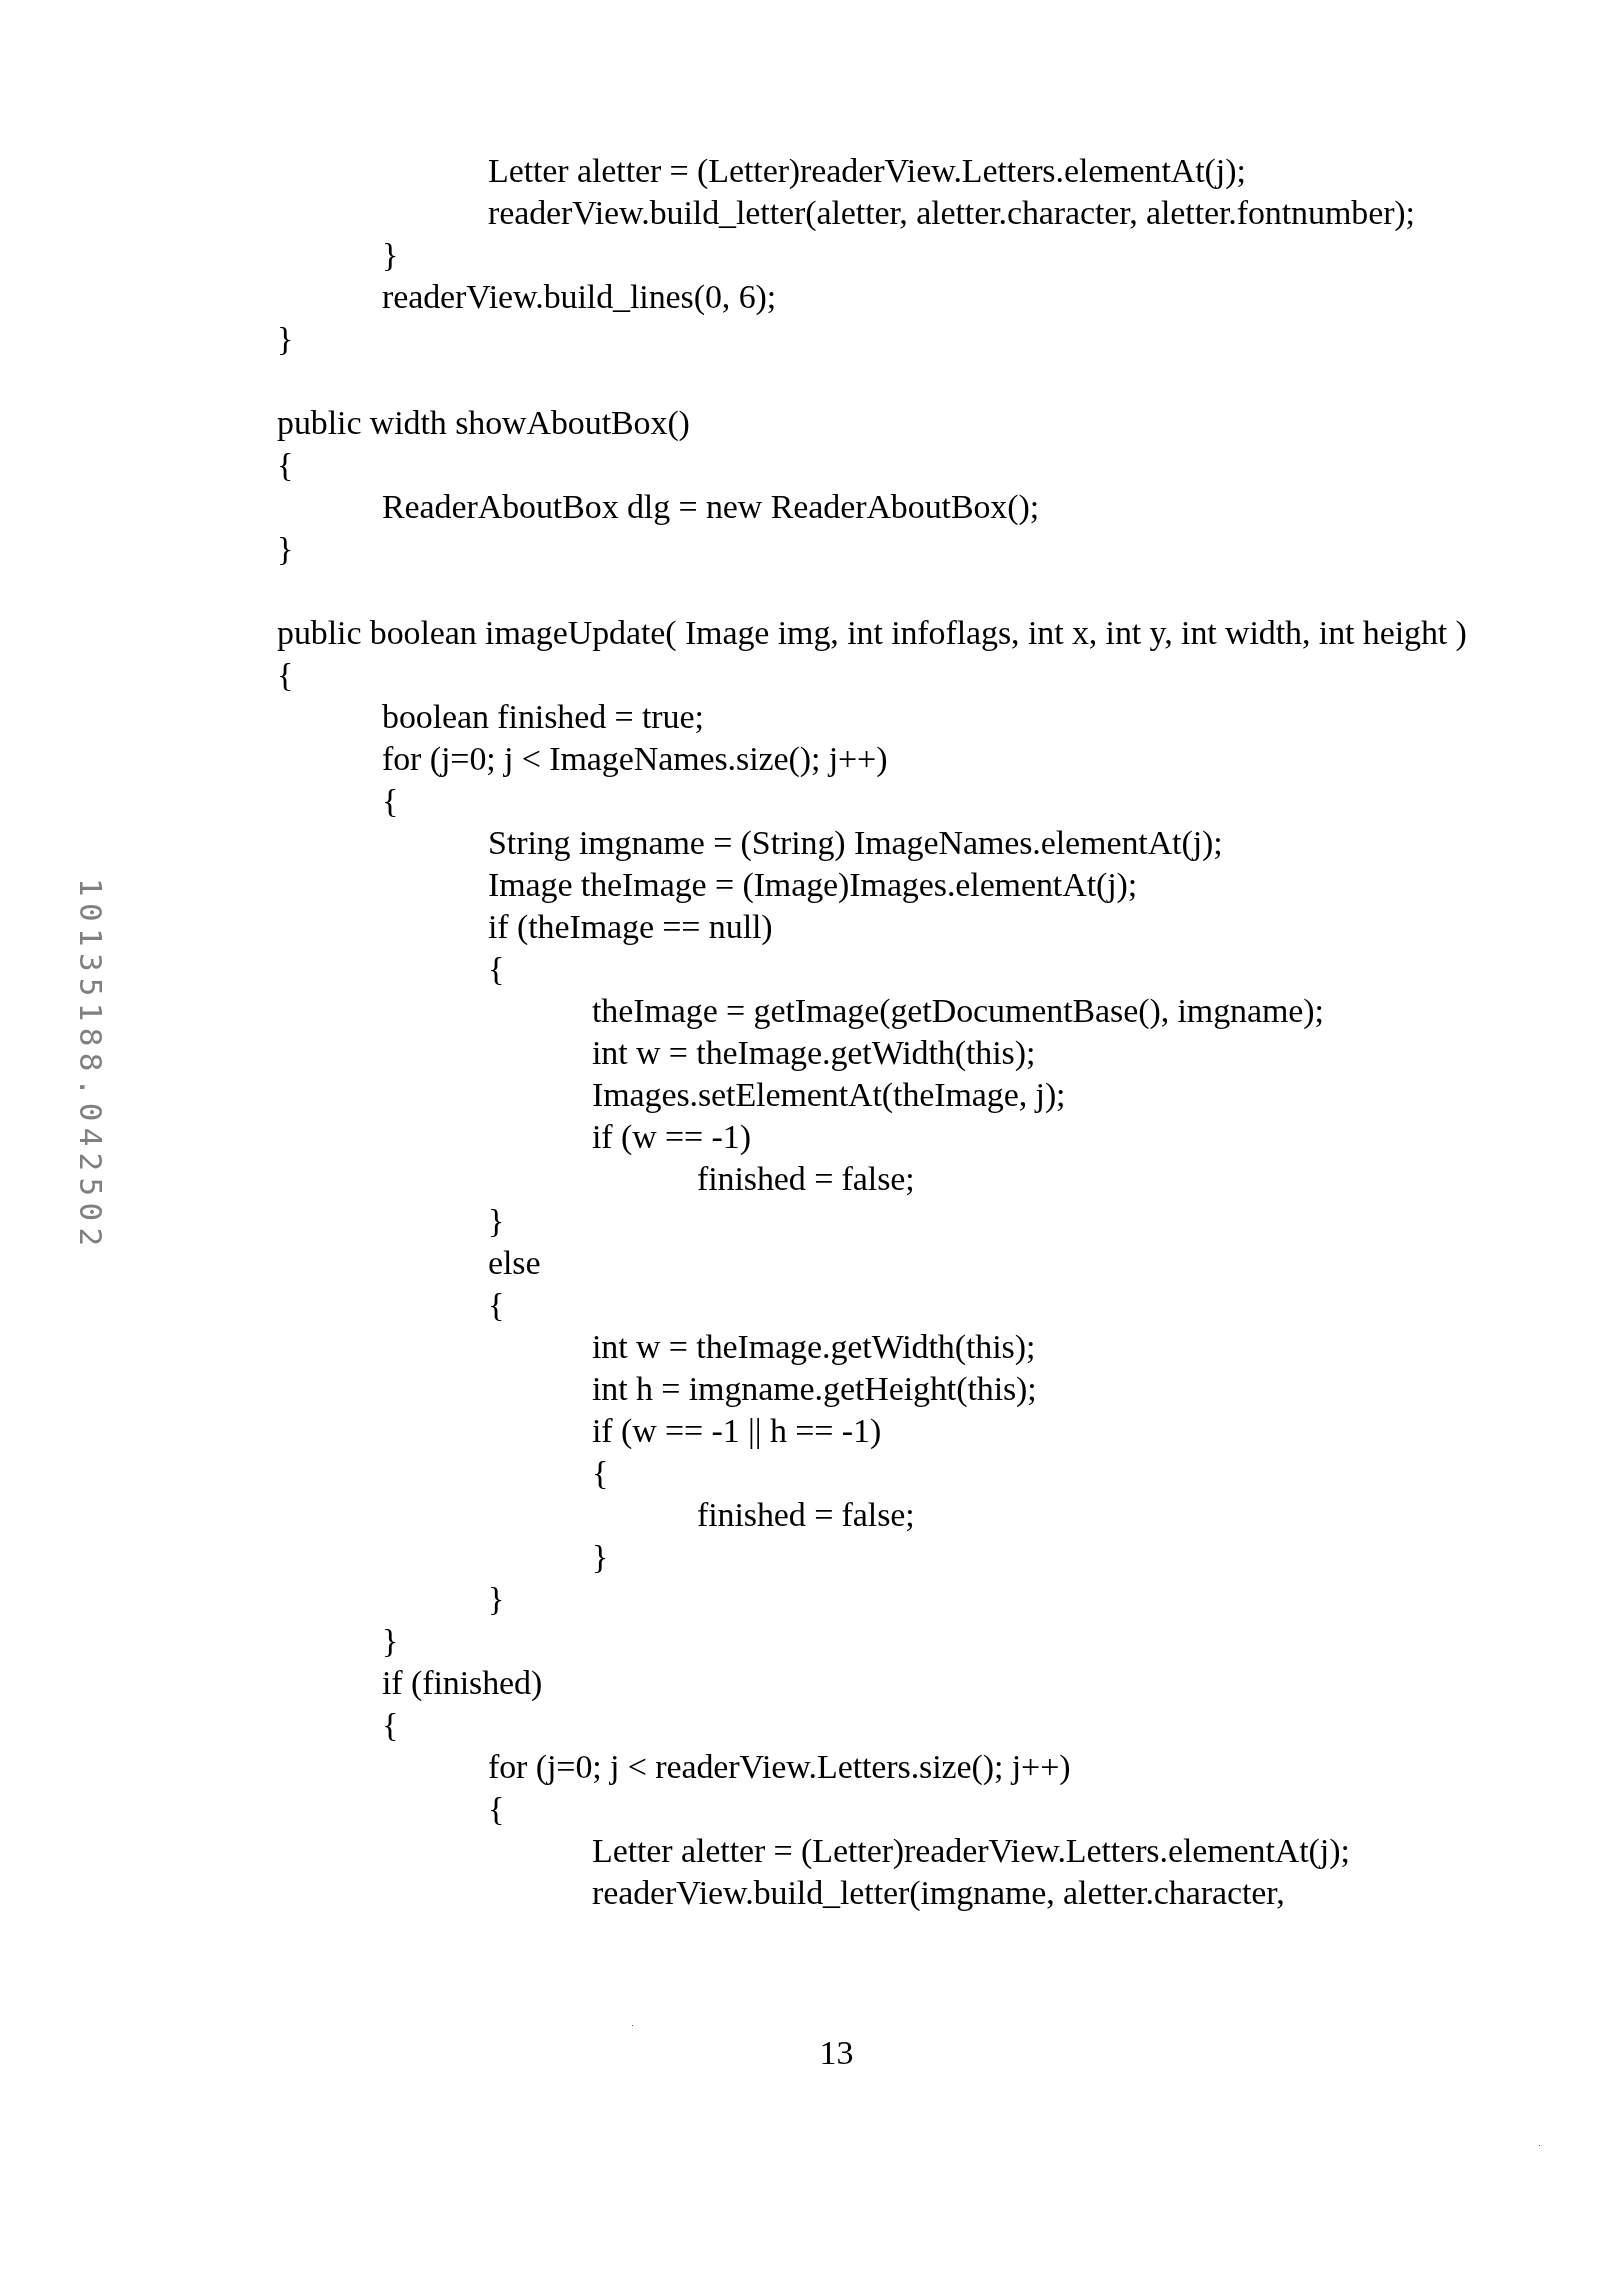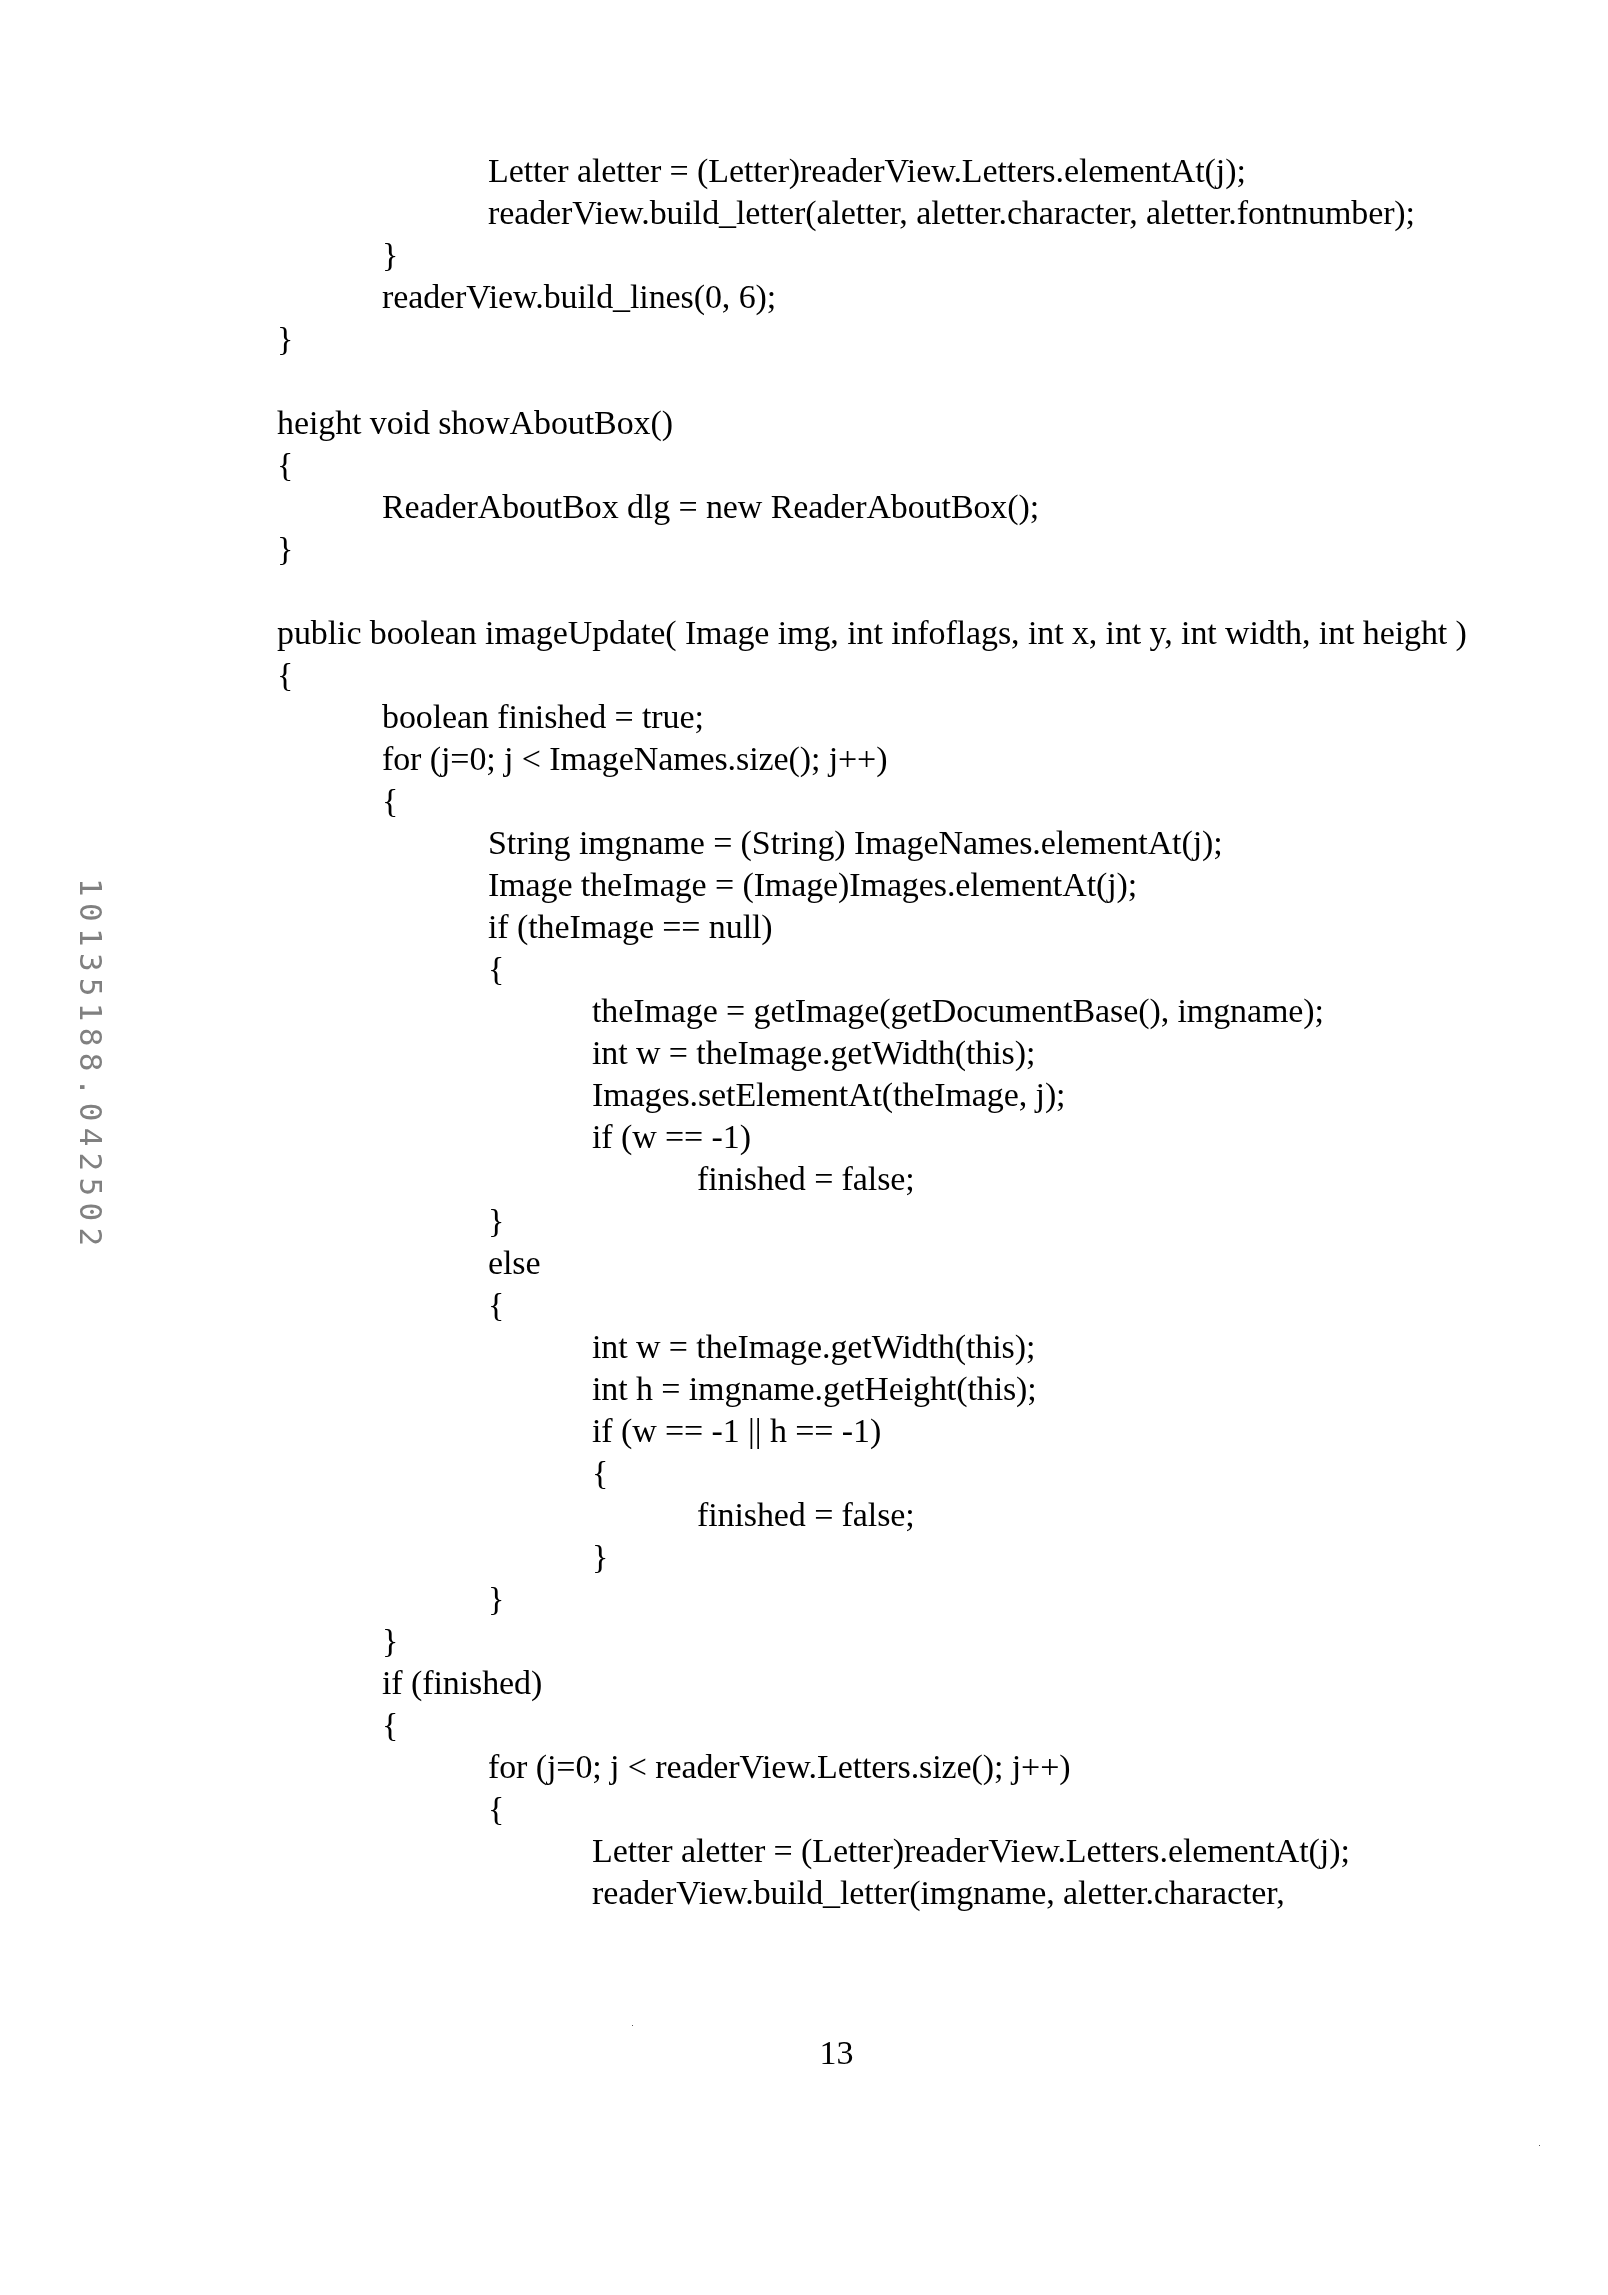--- a/index.html
+++ b/index.html
@@ -90,21 +90,21 @@
 
   <div class="side-stamp"><span>10135188.042502</span></div>
 
   <div class="code-block" id="code-block">
       <div class="code-line lvl-2"><span class="txt">Letter aletter = (Letter)readerView.Letters.elementAt(j);</span></div>
       <div class="code-line lvl-2"><span class="txt">readerView.build_letter(aletter, aletter.character, aletter.fontnumber);</span></div>
       <div class="code-line lvl-1"><span class="txt">}</span></div>
       <div class="code-line lvl-1"><span class="txt">readerView.build_lines(0, 6);</span></div>
       <div class="code-line lvl-0"><span class="txt">}</span></div>
       <div class="code-line lvl-0"><span class="txt"></span></div>
-      <div class="code-line lvl-0"><span class="txt">height void showAboutBox()</span></div>
+      <div class="code-line lvl-0"><span class="txt">public width showAboutBox()</span></div>
       <div class="code-line lvl-0"><span class="txt">{</span></div>
       <div class="code-line lvl-1"><span class="txt">ReaderAboutBox dlg = new ReaderAboutBox();</span></div>
       <div class="code-line lvl-0"><span class="txt">}</span></div>
       <div class="code-line lvl-0"><span class="txt"></span></div>
       <div class="code-line lvl-0"><span class="txt">public boolean imageUpdate( Image img, int infoflags, int x, int y, int width, int height )</span></div>
       <div class="code-line lvl-0"><span class="txt">{</span></div>
       <div class="code-line lvl-1"><span class="txt">boolean finished = true;</span></div>
       <div class="code-line lvl-1"><span class="txt">for (j=0; j &lt; ImageNames.size(); j++)</span></div>
       <div class="code-line lvl-1"><span class="txt">{</span></div>
       <div class="code-line lvl-2"><span class="txt">String imgname = (String) ImageNames.elementAt(j);</span></div>

